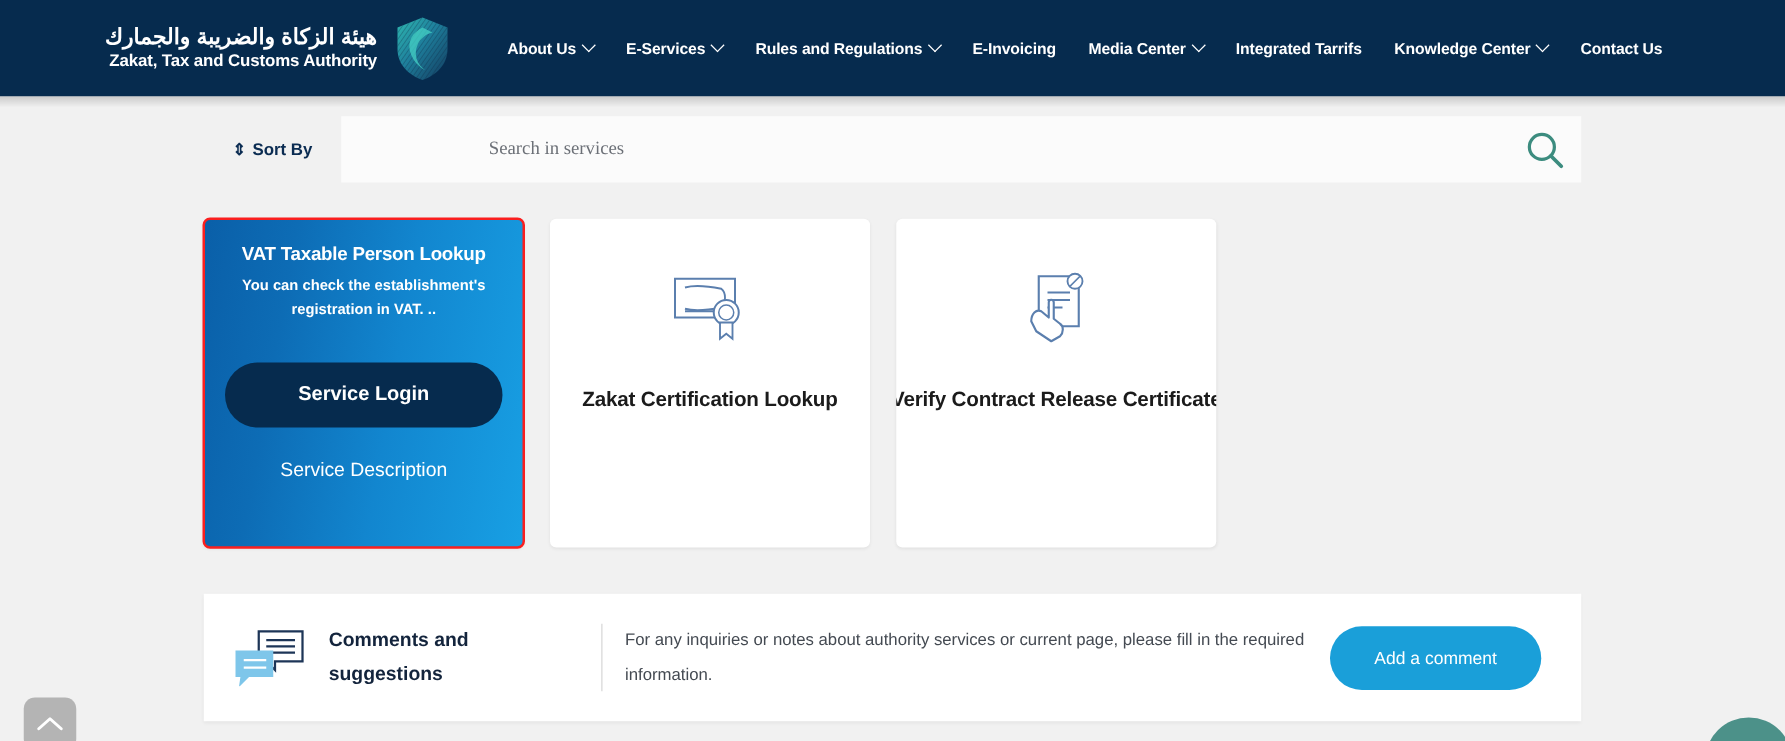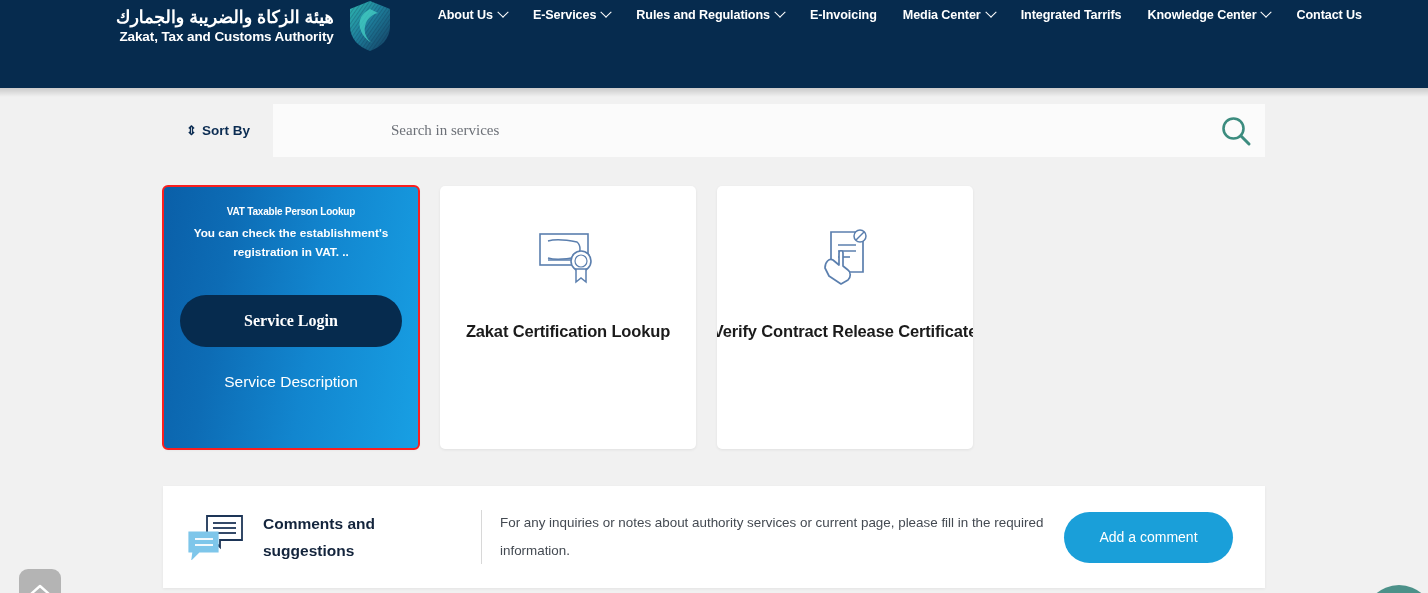--- a/index.html
+++ b/index.html
@@ -5,25 +5,25 @@
   * { box-sizing: border-box; margin: 0; padding: 0; }
   html, body {
     width: 1428px; height: 593px;
     overflow: hidden;
     background: #f1f1f1;
     font-family: "Liberation Sans", sans-serif;
   }
 
   
   .site-header {
-    height: 88px;
+    height: 77px;
     background: #062b4e;
     display: flex;
-    align-items: flex-start;
-    padding-left: 116px;
+    align-items: center;
+    padding-left: 84px;
     position: relative;
     z-index: 20;
   }
   .brand { display: flex; align-items: center; }
   .brand-text {
     text-align: right;
     color: #ffffff;
     line-height: 1.25;
     padding-right: 14px;
   }
@@ -180,21 +180,21 @@
   .card.active {
     background: linear-gradient(100deg, #0a5fa8 0%, #0d6cb5 25%, #1286cf 58%, #18a0e4 100%);
     outline: 2px solid #fa1f1f;
     outline-offset: -1px;
     align-items: stretch;
     padding: 0 14px;
   }
   .active-title {
     margin-top: 20px;
     color: #ffffff;
-    font-size: 10px;
+    font-size: 15px;
     font-weight: bold;
     text-align: center;
     letter-spacing: -.2px;
   }
   .active-desc {
     margin-top: 7px;
     color: #ffffff;
     font-size: 11.8px;
     font-weight: bold;
     text-align: center;
@@ -208,21 +208,21 @@
     border-radius: 26px;
     background: #062b4e;
     color: #ffffff;
     font-size: 16px;
     font-weight: bold;
     display: flex;
     align-items: center;
     justify-content: center;
     border: 0;
     cursor: pointer;
-    font-family: Liberation Serif, serif;
+    font-family: Liberation Sans, sans-serif;
   }
   .service-desc-link {
     margin-top: 26px;
     text-align: center;
     color: #ffffff;
     font-size: 15.5px;
     font-weight: normal;
     cursor: pointer;
   }
 

